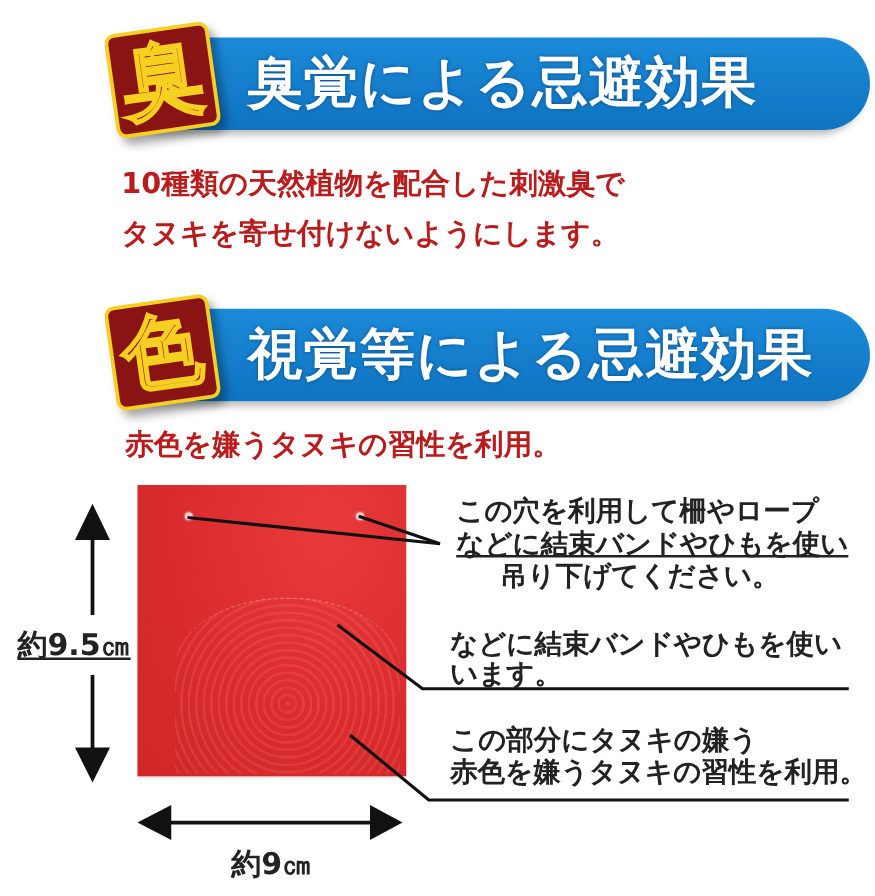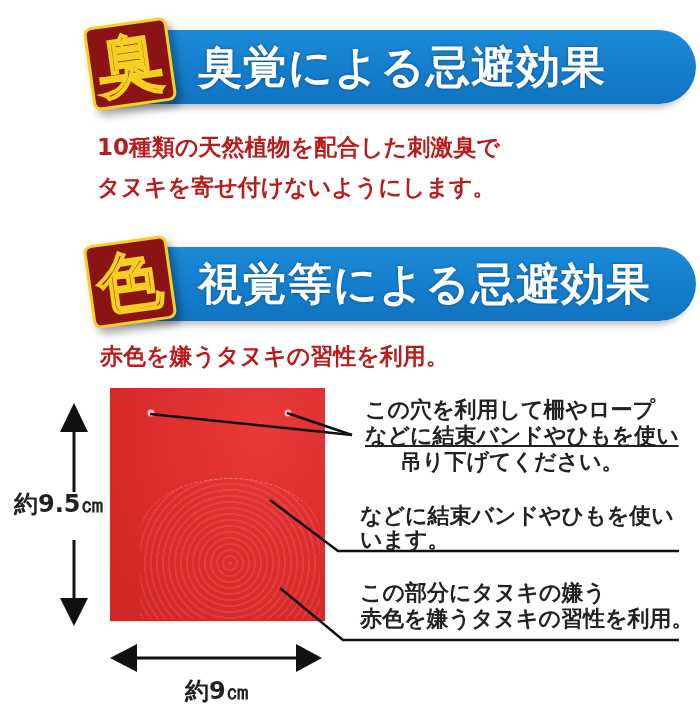--- a/index.html
+++ b/index.html
@@ -100,21 +100,21 @@
   <line x1="74" y1="430" x2="74" y2="492" stroke="#111" stroke-width="3"></line>
   <line x1="74" y1="540" x2="74" y2="600" stroke="#111" stroke-width="3"></line>
   <polygon points="60,432 88,432 74,403" fill="#111"></polygon>
   <polygon points="60,598 88,598 74,626" fill="#111"></polygon>
 
   <line x1="135" y1="658" x2="298" y2="658" stroke="#111" stroke-width="3"></line>
   <polygon points="137,644 137,672 110,658" fill="#111"></polygon>
   <polygon points="296,644 296,672 322,658" fill="#111"></polygon>
 </svg>
 
-<div class="dim-label" style="left:14px; top:488px;">約9.5㎝</div>
+<div class="dim-label" style="left:14px; top:500px;text-decoration:underline;">約9.5㎝</div>
 <div class="dim-label" style="left:175px; top:675px;margin-left:10px;">約9㎝</div>
 
 <div class="note" style="left:365px; top:397px;">この穴を利用して柵やロープ</div>
 <div class="note" style="left:365px; top:423px;text-decoration:underline;">などに結束バンドやひもを使い</div>
 <div class="note" style="left:365px; top:449px;margin-left:35px;">吊り下げてください。</div>
 
 <div class="note" style="left:360px; top:503px;">などに結束バンドやひもを使い</div>
 <div class="note" style="left:360px; top:527px;">います。</div>
 
 <div class="note" style="left:360px; top:580px;text-align:right;">この部分にタヌキの嫌う</div>

